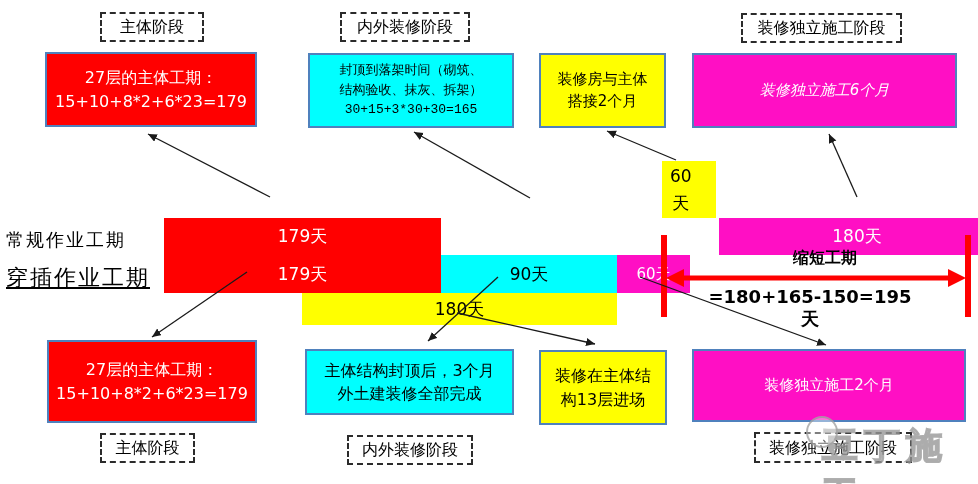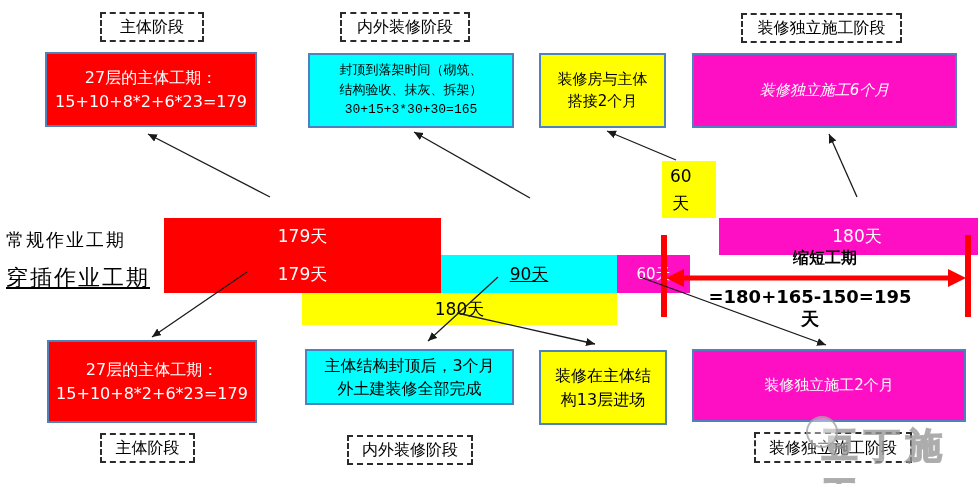--- a/index.html
+++ b/index.html
@@ -50,33 +50,33 @@
 天</div>
 
   <div class="abs" style="left:6px;top:228px;font-size:18px;letter-spacing:2px;">常规作业工期</div>
   <div class="abs" style="left:6px;top:263px;font-size:22px;letter-spacing:2px;text-decoration:underline;">穿插作业工期</div>
 
   <div class="bar" style="left:135px;top:218px;width:277px;height:75px;background:#FF0000;flex-direction:column;">
     <span class="white-t" style="font-size:17px;flex:1;display:flex;align-items:center;">179天</span>
     <span class="white-t" style="font-size:17px;flex:1;display:flex;align-items:center;">179天</span>
   </div>
   <div class="bar white-t" style="left:690px;top:218px;width:276px;height:37px;background:#FF0FC4;font-size:17px;">180天</div>
-  <div class="bar" style="left:412px;top:255px;width:176px;height:38px;background:#00FFFF;font-size:17px;text-decoration:underline;">90天</div>
+  <div class="bar" style="left:412px;top:255px;width:176px;height:38px;background:#00FFFF;font-size:17px;">90天</div>
   <div class="bar white-t" style="left:588px;top:255px;width:73px;height:38px;background:#FF0FC4;font-size:15px;">60天</div>
   <div class="bar" style="left:273px;top:293px;width:315px;height:32px;background:#FFFF00;font-size:17px;">180天</div>
 
   <div class="abs" style="left:661px;top:235px;width:6px;height:82px;background:#FF0000;"></div>
   <div class="abs" style="left:965px;top:235px;width:6px;height:82px;background:#FF0000;"></div>
 
   <div class="abs" style="left:755px;top:248px;width:140px;text-align:center;font-size:16px;font-weight:bold;z-index:5;">缩短工期</div>
   <div class="abs" style="left:700px;top:286px;width:220px;text-align:center;font-size:18px;font-weight:bold;z-index:5;">=180+165-150=195天</div>
 
   <div class="box callout white-t" style="left:47px;top:340px;width:210px;height:83px;background:#FF0000;font-size:16px;">27层的主体工期：
 15+10+8*2+6*23=179</div>
-  <div class="box callout" style="left:305px;top:349px;width:209px;height:56px;background:#00FFFF;font-size:16px;">主体结构封顶后，3个月
+  <div class="box callout" style="left:305px;top:349px;width:209px;height:66px;background:#00FFFF;font-size:16px;">主体结构封顶后，3个月
 外土建装修全部完成</div>
   <div class="box callout" style="left:539px;top:350px;width:128px;height:75px;background:#FFFF00;font-size:16px;">装修在主体结
 构13层进场</div>
   <div class="box callout white-t" style="left:692px;top:349px;width:274px;height:73px;background:#FF0FC4;font-size:15px;">装修独立施工2个月</div>
 
   <div class="box dashed" style="left:100px;top:433px;width:95px;height:30px;font-size:16px;">主体阶段</div>
   <div class="box dashed" style="left:347px;top:435px;width:126px;height:30px;font-size:16px;">内外装修阶段</div>
   <div class="box dashed" style="left:754px;top:432px;width:158px;height:31px;font-size:16px;">装修独立施工阶段</div>
 
   <svg class="overlay" width="978" height="484" viewBox="0 0 978 484">

